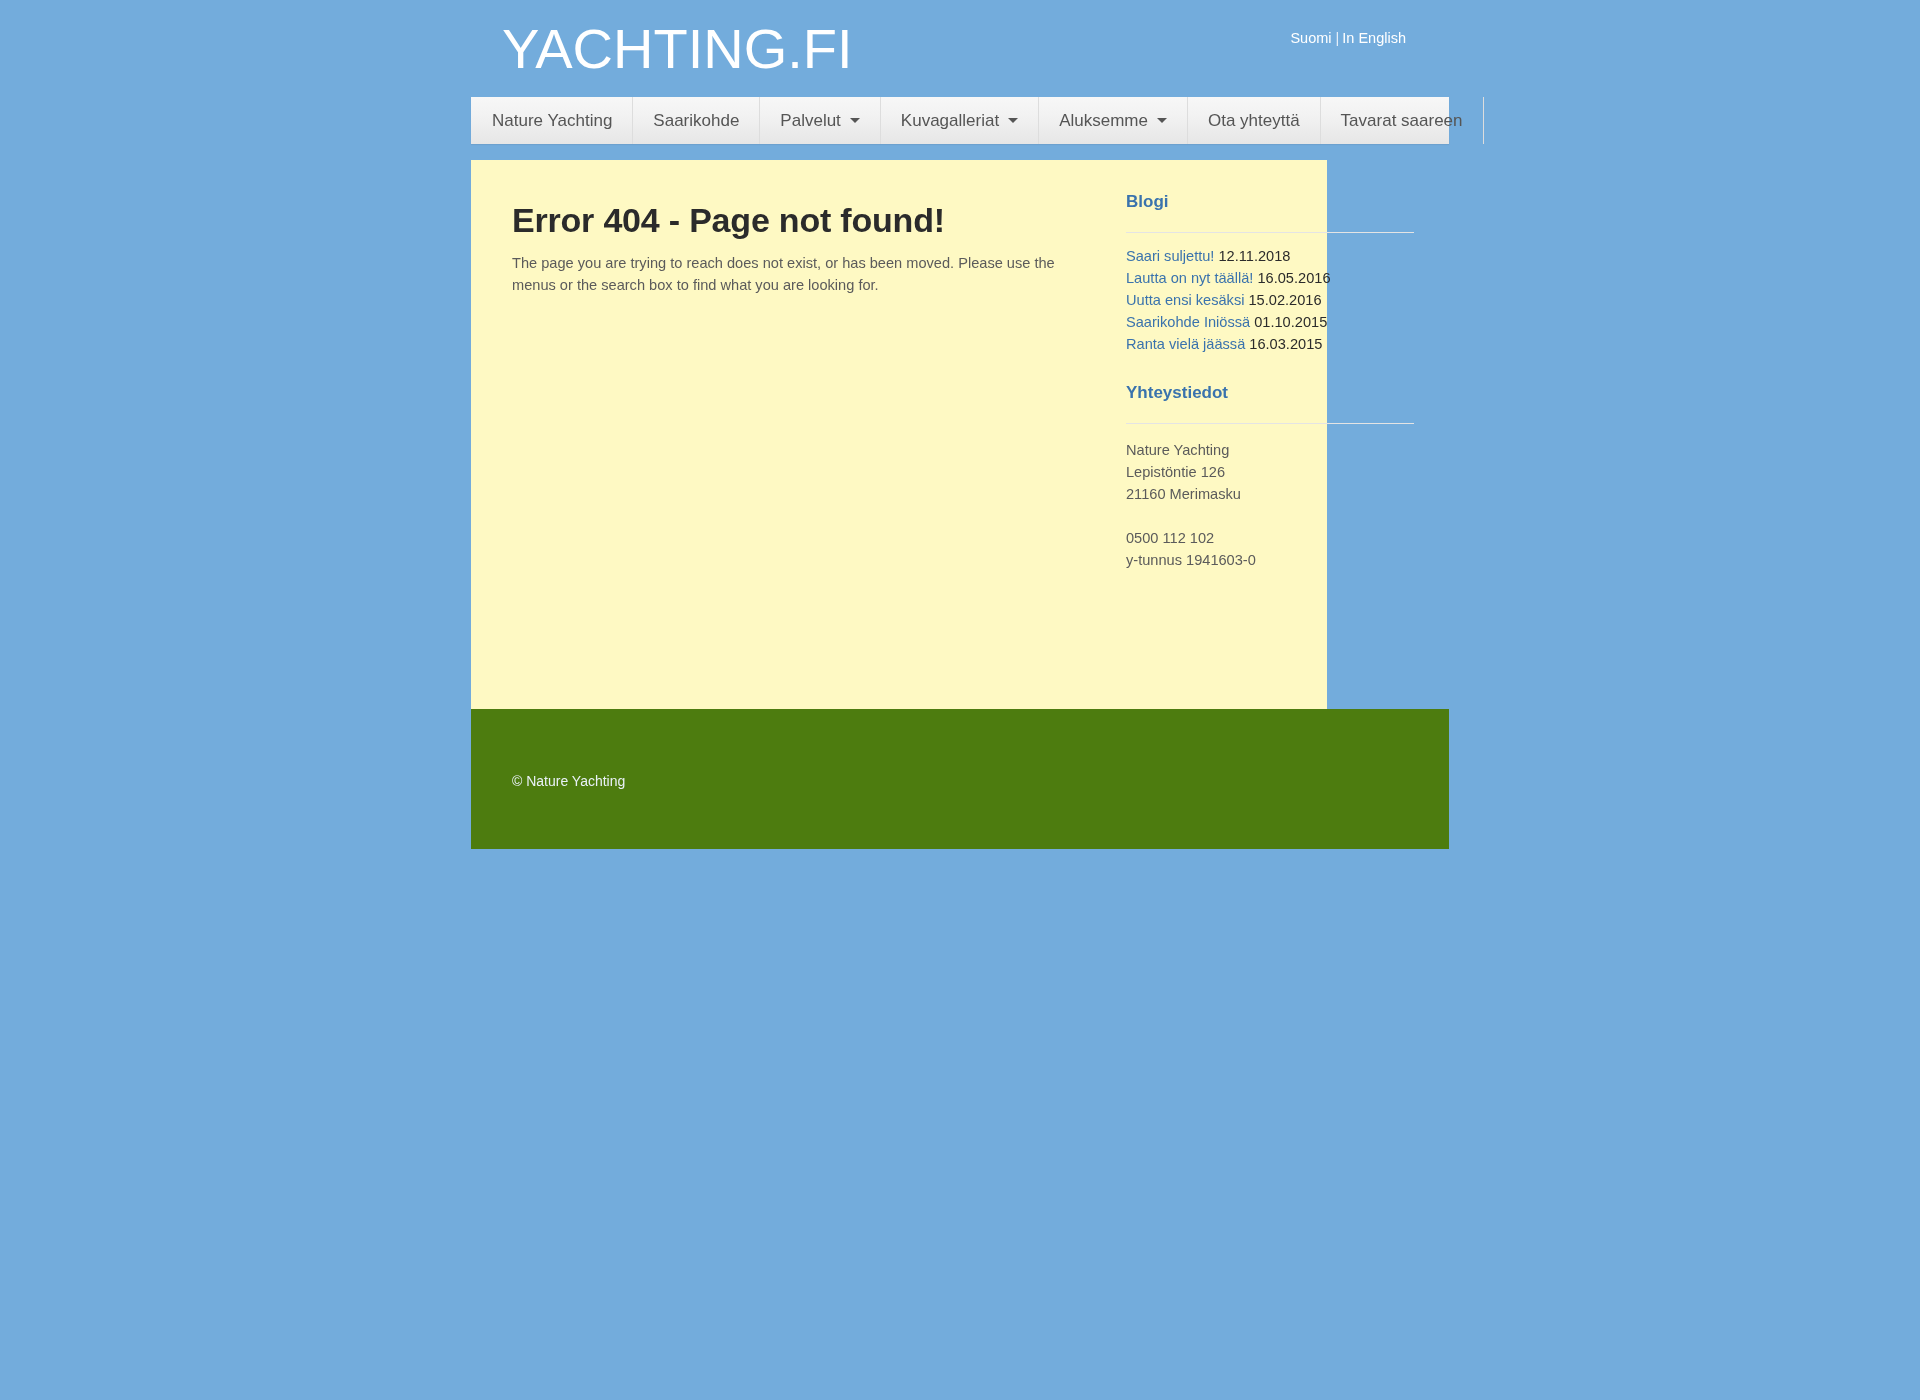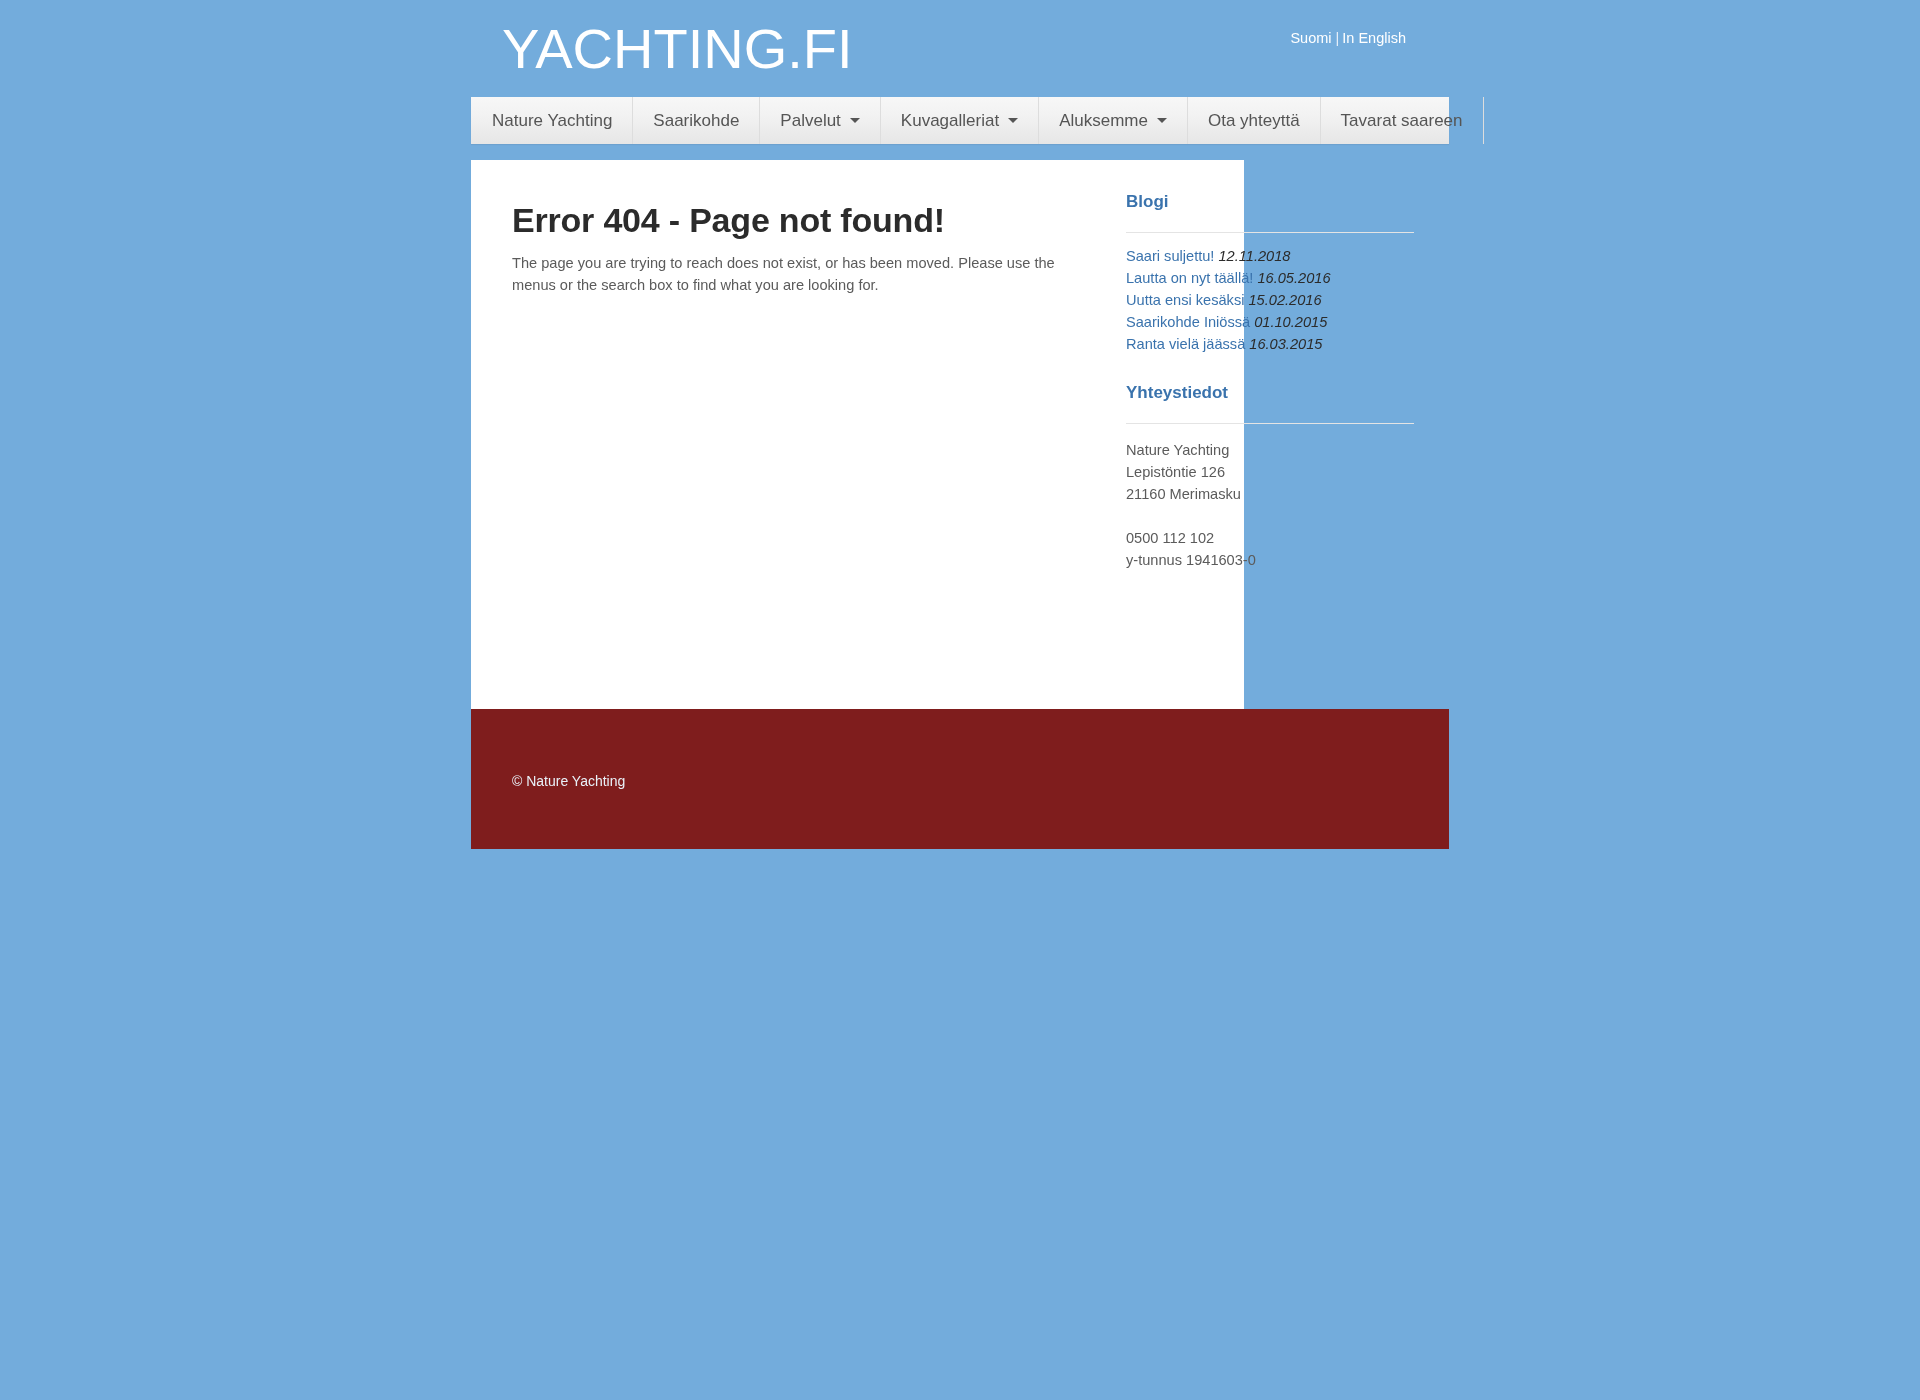--- a/index.html
+++ b/index.html
@@ -97,23 +97,23 @@
     border-right: 5px solid transparent;
     border-top: 5px solid #555555;
     vertical-align: middle;
   }
 
   
   .content-panel {
     position: absolute;
     left: 0;
     top: 160px;
-    width: 773px;
+    width: 856px;
     height: 549px;
-    background: #ffffff;
+    background: #fef9c3;
     box-sizing: border-box;
   }
 
   .main-col {
     position: absolute;
     left: 41px;
     top: 40px;
     width: 580px;
   }
   .error-title {
@@ -160,21 +160,20 @@
     line-height: 22px;
     color: #2b2b2b;
     white-space: nowrap;
   }
   .blog-list a {
     color: #3a73ad;
     text-decoration: none;
   }
   .blog-date {
     color: #2b2b2b;
-    font-style: italic;
   }
   .contact-block {
     margin-top: 21px;
   }
   .contact-lines {
     margin: 15px 0 0 0;
     font-size: 14.6px;
     line-height: 22px;
     color: #5b5b5b;
   }
@@ -182,21 +181,21 @@
     height: 22px;
   }
 
   
   .footer {
     position: absolute;
     left: 0;
     top: 709px;
     width: 978px;
     height: 140px;
-    background: #7f1d1d;
+    background: #4d7c0f;
     box-sizing: border-box;
   }
   .footer-text {
     position: absolute;
     left: 41px;
     top: 64px;
     font-size: 14px;
     color: #e9f1f8;
     white-space: nowrap;
   }

